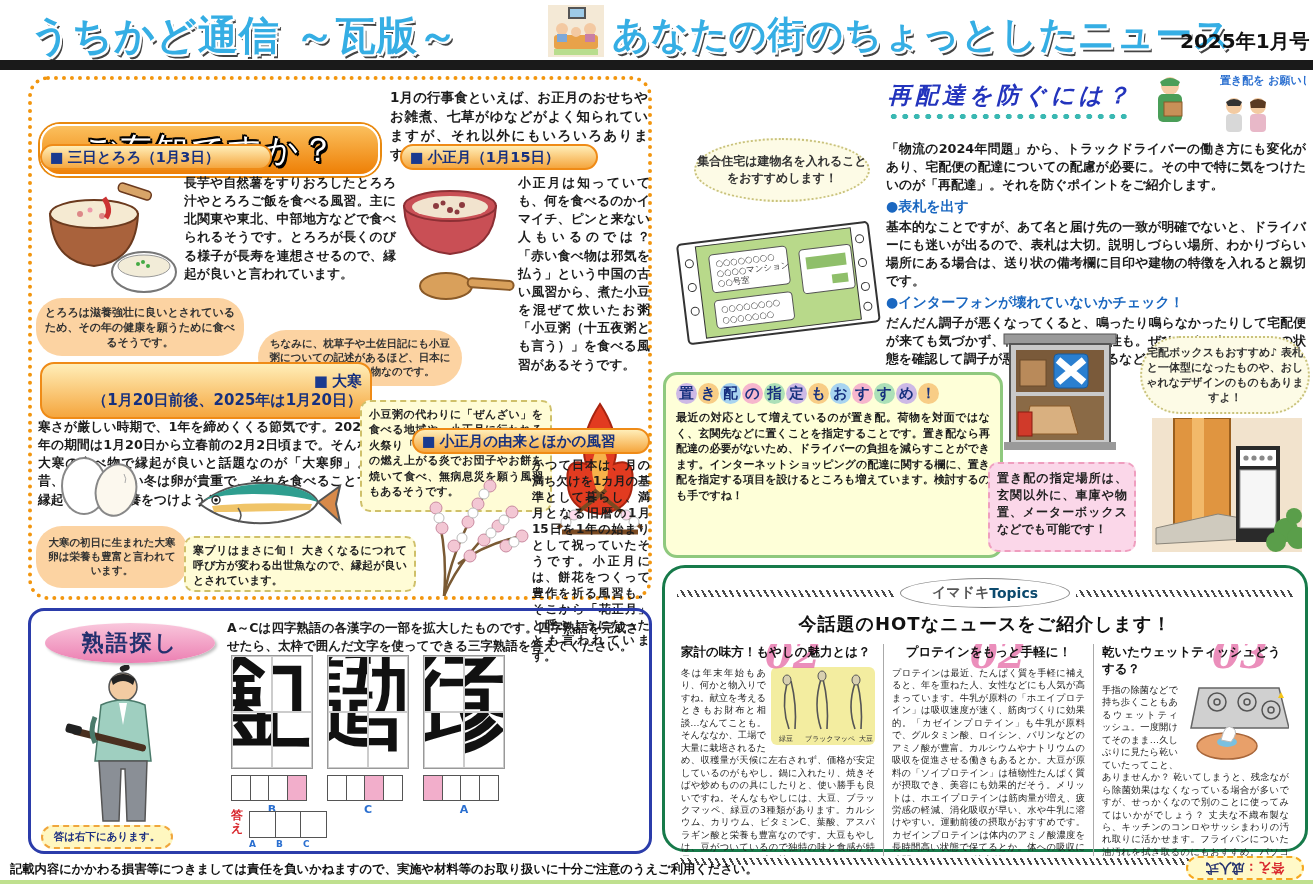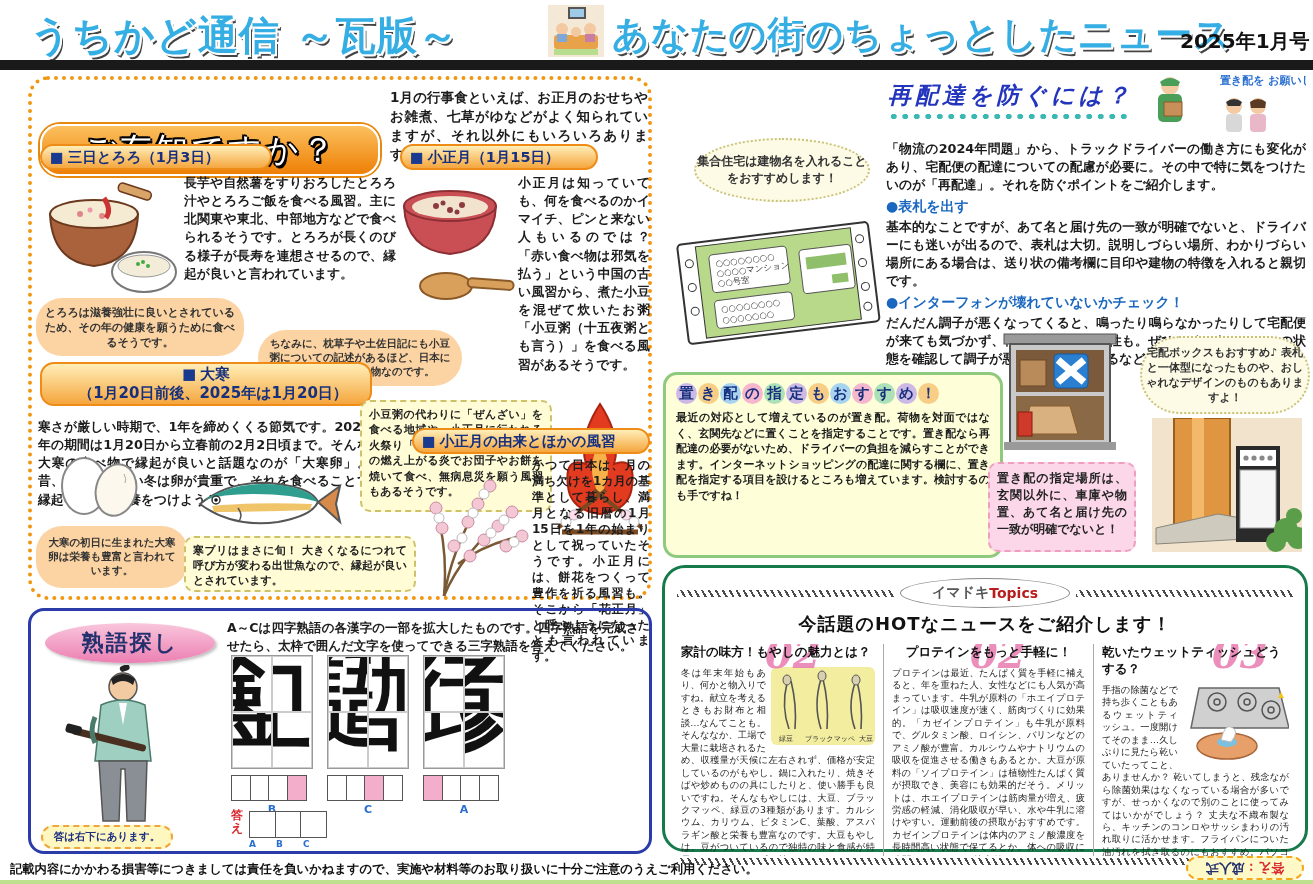--- a/index.html
+++ b/index.html
@@ -100,21 +100,21 @@
     font-weight:bold; color:#333;
   }
 
   
   .hatch { height:7px; background:repeating-linear-gradient(60deg,#4a4a4a 0 2px,transparent 2px 6px); flex:1; }
   .topics-oval {
     border:1.5px solid #888; border-radius:50%; background:#fff; width:170px; height:30px;
     display:flex; align-items:center; justify-content:center; font-weight:bold; font-size:14px; margin:0 6px;
   }
   .topics-oval .jp { color:#555; }
-  .topics-oval .en { color:#b91c1c; }
+  .topics-oval .en { color:#0c4a6e; }
   .topics-title { font-size:18px; font-weight:900; color:#111; text-align:center; letter-spacing:1px; }
   .t-col { position:relative; padding:0 8px; }
   .t-col + .t-col { border-left:1px solid #aaa; }
   .t-num {
     position:absolute; top:-14px; font-family:"DejaVu Serif", serif; font-style:italic;
     font-size:40px; color:#e87bb0; font-weight:bold; opacity:.85; z-index:0;
   }
   .t-head { position:relative; z-index:1; font-size:12.5px; font-weight:900; color:#111; margin-bottom:6px; }
   .t-body { font-size:9.3px; line-height:1.34; color:#222; text-align:justify; font-weight:500; }
   .t-float { float:right; margin:0 0 3px 5px; }
@@ -187,21 +187,21 @@
         <circle cx="52" cy="36" r="3" fill="#8c3a3f"></circle>
         <circle cx="64" cy="31" r="3" fill="#8c3a3f"></circle>
         <circle cx="45" cy="29" r="2.5" fill="#8c3a3f"></circle>
         <circle cx="59" cy="38" r="2.5" fill="#8c3a3f"></circle>
       <ellipse cx="48" cy="112" rx="26" ry="13" fill="#d9a05b" stroke="#8a5a28" stroke-width="2"></ellipse>
       <rect x="70" y="104" width="46" height="9" rx="4.5" fill="#d9a05b" stroke="#8a5a28" stroke-width="2" transform="rotate(4 70 104)"></rect>
     </svg>
     <div class="abs body-t" style="left:486px; top:94px; width:132px; height:290px;">小正月は知っていても、何を食べるのかイマイチ、ピンと来ない人もいるのでは？　「赤い食べ物は邪気を払う」という中国の古い風習から、煮た小豆を混ぜて炊いたお粥「小豆粥（十五夜粥とも言う）」を食べる風習があるそうです。</div>
     <div class="abs bubble-peach" style="left:226px; top:250px; width:204px; height:56px; font-size:10.5px; border-radius:45px;">ちなみに、枕草子や土佐日記にも小豆粥についての記述があるほど、日本には昔からある食べ物なのです。</div>
 
-    <div class="abs pill" style="left:8px; top:282px; width:332px; height:44px; font-size:15px; flex-direction:column; align-items:center; justify-content:center; line-height:1.25;">
+    <div class="abs pill" style="left:8px; top:282px; width:332px; height:57px; font-size:15px; flex-direction:column; align-items:flex-end; justify-content:center; line-height:1.25;">
       <div><span class="sq">■</span><span>大寒</span></div>
       <div style="padding-left:14px;">（1月20日前後、2025年は1月20日）</div>
     </div>
     <div class="abs body-t" style="left:6px; top:338px; width:332px; height:100px;">寒さが厳しい時期で、1年を締めくくる節気です。2025年の期間は1月20日から立春前の2月2日頃まで。そんな大寒の食べ物で縁起が良いと話題なのが「大寒卵」。昔、寒さが厳しい冬は卵が貴重で、それを食べることで縁起を担ぎ、栄養をつけようという風習です。</div>
     <div class="abs note-yellow" style="left:328px; top:320px; width:192px; height:112px; font-size:11px; line-height:1.4;">小豆粥の代わりに「ぜんざい」を食べる地域や、小正月に行われる火祭り「左義長」「どんど焼き」の燃え上がる炎でお団子やお餅を焼いて食べ、無病息災を願う風習もあるそうです。</div>
     <svg class="abs" style="left:520px; top:314px;" width="96" height="142" viewBox="0 0 96 142">
       <path d="M48 10 Q70 44 62 70 Q84 62 80 92 Q78 116 48 120 Q18 116 16 92 Q12 62 34 70 Q26 44 48 10Z" fill="#e23b20" stroke="#a82410" stroke-width="2"></path>
       <path d="M48 46 Q60 70 54 88 Q50 102 48 104 Q46 102 42 88 Q36 70 48 46Z" fill="#f7b24a"></path>
       <line x1="6" y1="134" x2="54" y2="96" stroke="#7a4a22" stroke-width="4"></line>
       <line x1="90" y1="134" x2="42" y2="96" stroke="#7a4a22" stroke-width="4"></line>
@@ -421,21 +421,21 @@
     <rect x="14" y="14" width="100" height="100" fill="#c9c9c9" stroke="#555" stroke-width="2"></rect>
     <rect x="20" y="20" width="88" height="42" fill="#7a5a3a"></rect>
     <rect x="24" y="30" width="26" height="26" fill="#b98a5a" stroke="#6a4a2a"></rect>
     <rect x="58" y="24" width="34" height="34" rx="4" fill="#2a7fd0" stroke="#1a5a9a"></rect>
     <path d="M62 30 L88 52 M88 30 L62 52" stroke="#fff" stroke-width="7"></path>
     <rect x="20" y="66" width="88" height="44" fill="#8a6a46"></rect>
     <path d="M28 104 L34 76 L74 76 L82 104Z" fill="#d9b080" stroke="#8a5a28"></path>
     <rect x="22" y="82" width="14" height="24" fill="#d03a2a" stroke="#8a1a10"></rect>
     <rect x="8" y="112" width="112" height="8" fill="#9a9a9a"></rect>
   </svg>
-  <div class="abs note-pink" style="left:988px; top:462px; width:148px; height:90px; font-size:12px;">置き配の指定場所は、玄関以外に、車庫や物置、あて名と届け先の一致が明確でないと！</div>
+  <div class="abs note-pink" style="left:988px; top:462px; width:148px; height:90px; font-size:12px;">置き配の指定場所は、玄関以外に、車庫や物置、メーターボックスなどでも可能です！</div>
 
   <div class="abs bubble-cream" style="left:1140px; top:336px; width:170px; height:78px; font-size:11px;">宅配ボックスもおすすめ♪ 表札と一体型になったものや、おしゃれなデザインのものもありますよ！</div>
   <svg class="abs" style="left:1152px; top:418px;" width="150" height="134" viewBox="0 0 150 134">
     <rect x="0" y="0" width="150" height="134" fill="#f2e3cd"></rect>
     <rect x="22" y="0" width="56" height="110" fill="#e09540" stroke="#9a5f1e" stroke-width="2"></rect>
     <rect x="40" y="0" width="12" height="110" fill="#f2b96a"></rect>
     <path d="M4 110 L66 96 L112 104 L112 120 L4 126Z" fill="#cfcabe" stroke="#8a857a"></path>
     <g>
       <rect x="84" y="28" width="44" height="96" fill="#2a2a2a"></rect>
       <rect x="88" y="32" width="36" height="16" fill="#fff"></rect>

